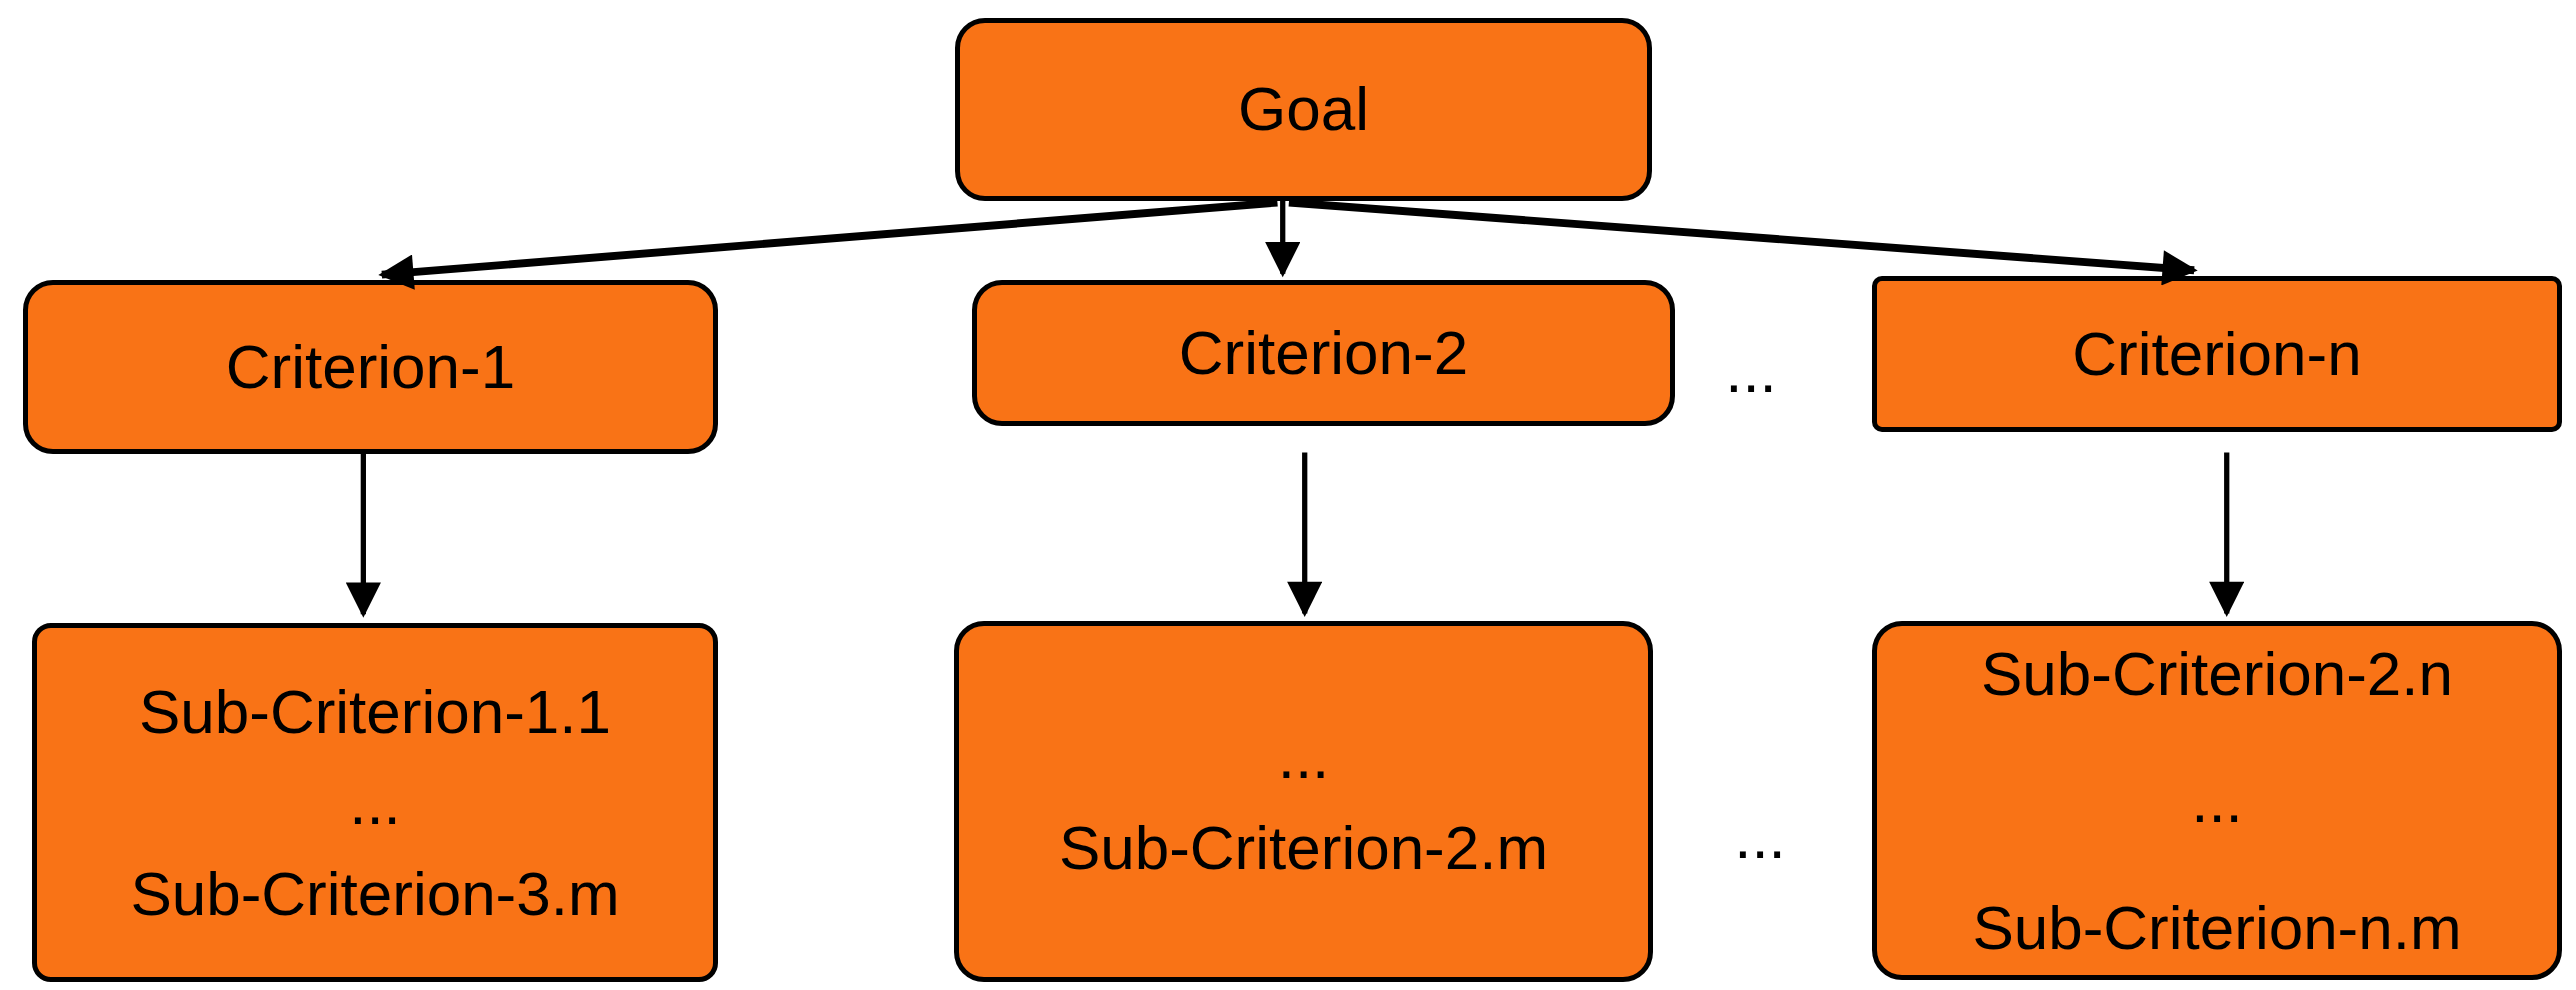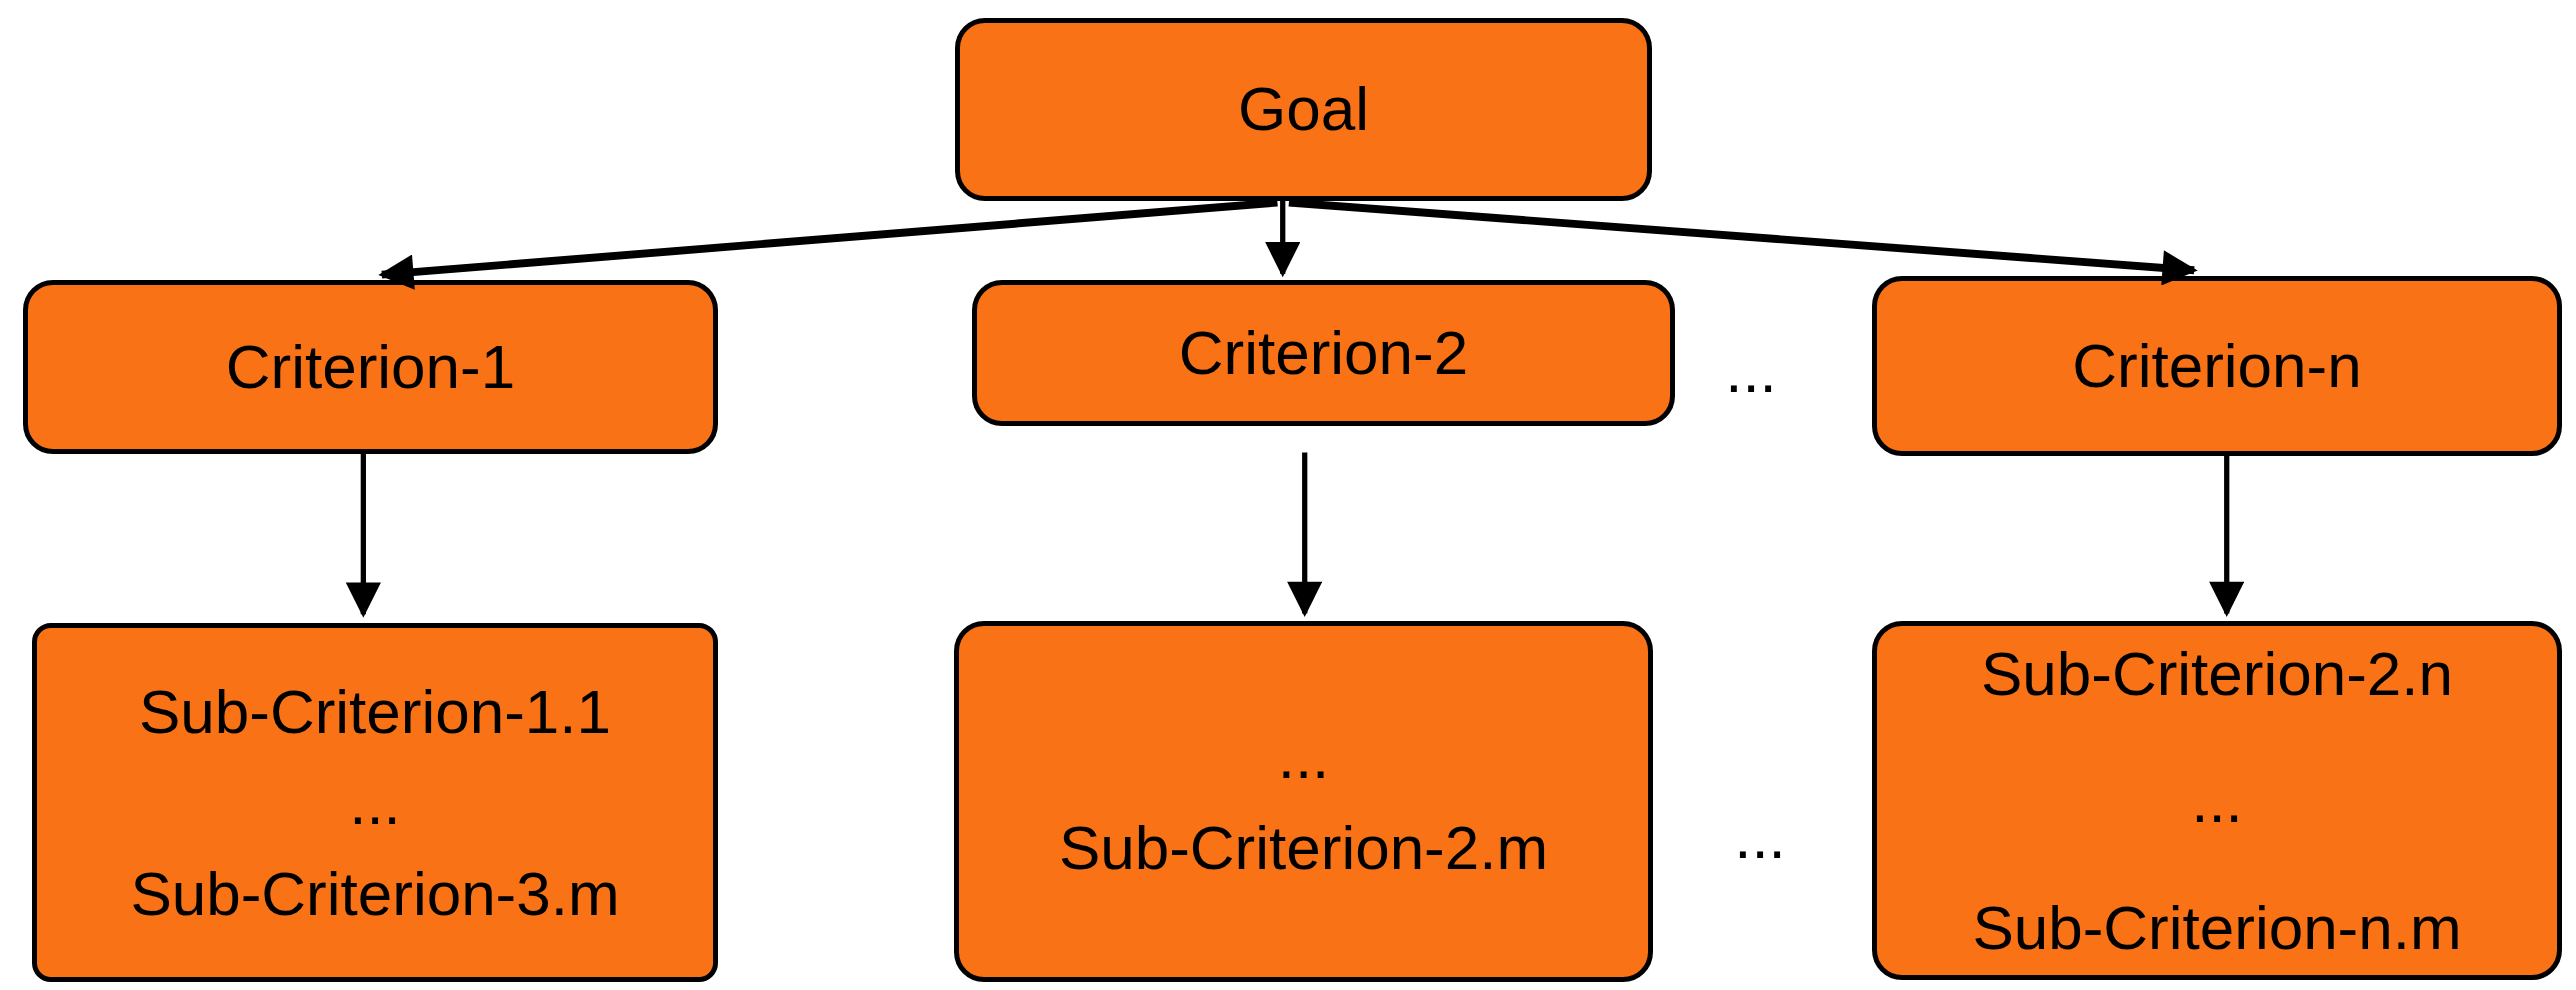--- a/index.html
+++ b/index.html
@@ -74,21 +74,21 @@
   <div class="node" style="left:23px; top:280px; width:695px; height:174px;">
     <div class="label">Criterion-1</div>
   </div>
 
   <div class="node" style="left:926px; top:280px; width:703px; height:146px;margin-left:46px;">
     <div class="label">Criterion-2</div>
   </div>
 
   <div class="row-ellipsis" style="left:1698px; top:322px;">...</div>
 
-  <div class="node" style="left:1872px; top:276px; width:690px; height:180px;">
+  <div class="node" style="left:1872px; top:276px; width:690px; height:156px;border-radius:10px;">
     <div class="label">Criterion-n</div>
   </div>
 
   <div class="node sub" style="left:32px; top:623px; width:686px; height:359px;border-radius:19px;">
     <div class="line">Sub-Criterion-1.1</div>
     <div class="line">...</div>
     <div class="line">Sub-Criterion-3.m</div>
   </div>
 
   <div class="node sub" style="left:954px; top:621px; width:699px; height:361px;">

